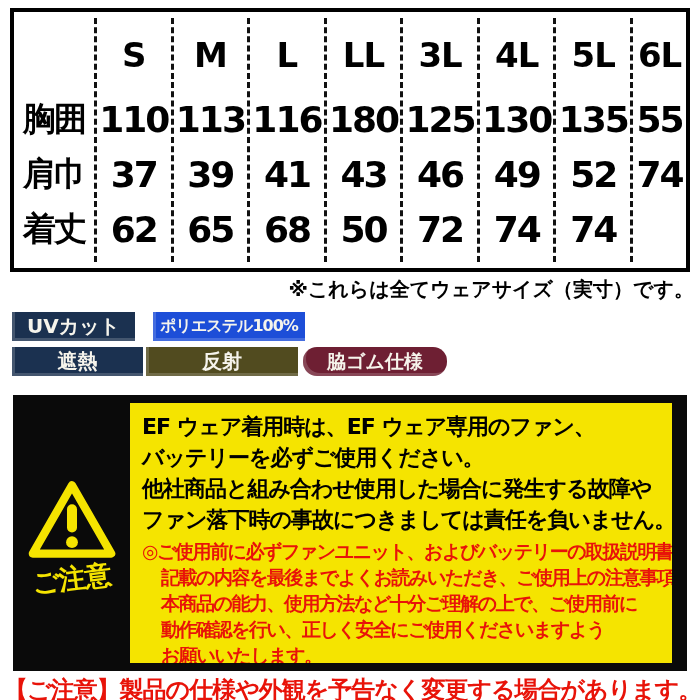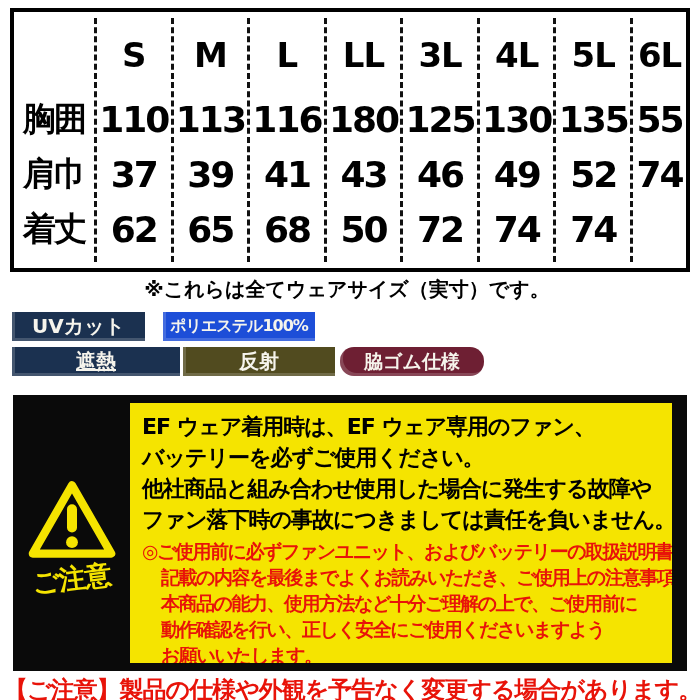--- a/index.html
+++ b/index.html
@@ -24,37 +24,37 @@
   }
   .t-cell {
     height:55px; display:flex; align-items:center; justify-content:center;
     font-size:36px; font-weight:600; color:#000; letter-spacing:-2px;
   }
   .t-cell.t-label { font-size:33px; font-weight:900; letter-spacing:-2px; }
 
   
   .size-note {
     margin:4px 6px 0 0;
-    text-align:center;
+    text-align:right;
     font-size:20px; font-weight:900; color:#000;
   }
 
   
   .badges { margin:9px 0 0 12px; }
   .badge-row { display:flex; align-items:flex-start; }
   .badge-row + .badge-row { margin-top:6px; }
   .badge {
     height:29px; display:flex; align-items:center; justify-content:center;
     color:#f6f4ec; font-weight:700; font-size:20px;
     box-shadow:inset 3px -3px 0 rgba(255,255,255,0.18);
     letter-spacing:0px;
   }
-  .badge.b-uv   { width:133px; }
+  .badge.b-uv   { width:123px; }
   .badge.b-poly { width:152px; margin-left:18px; font-size:16px; letter-spacing:-1px; }
-  .badge.b-heat { width:168px;text-decoration:underline; }
+  .badge.b-heat { width:131px; }
   .badge.b-refl { width:152px; margin-left:3px; }
   .badge.b-gom  { width:144px; margin-left:5px; font-size:19px;border-radius:14px; }
 
   
   .warn-box {
     margin:19px 13px 0 13px;
     height:276px;
     background:#0a0a0a;
     display:flex;
   }

